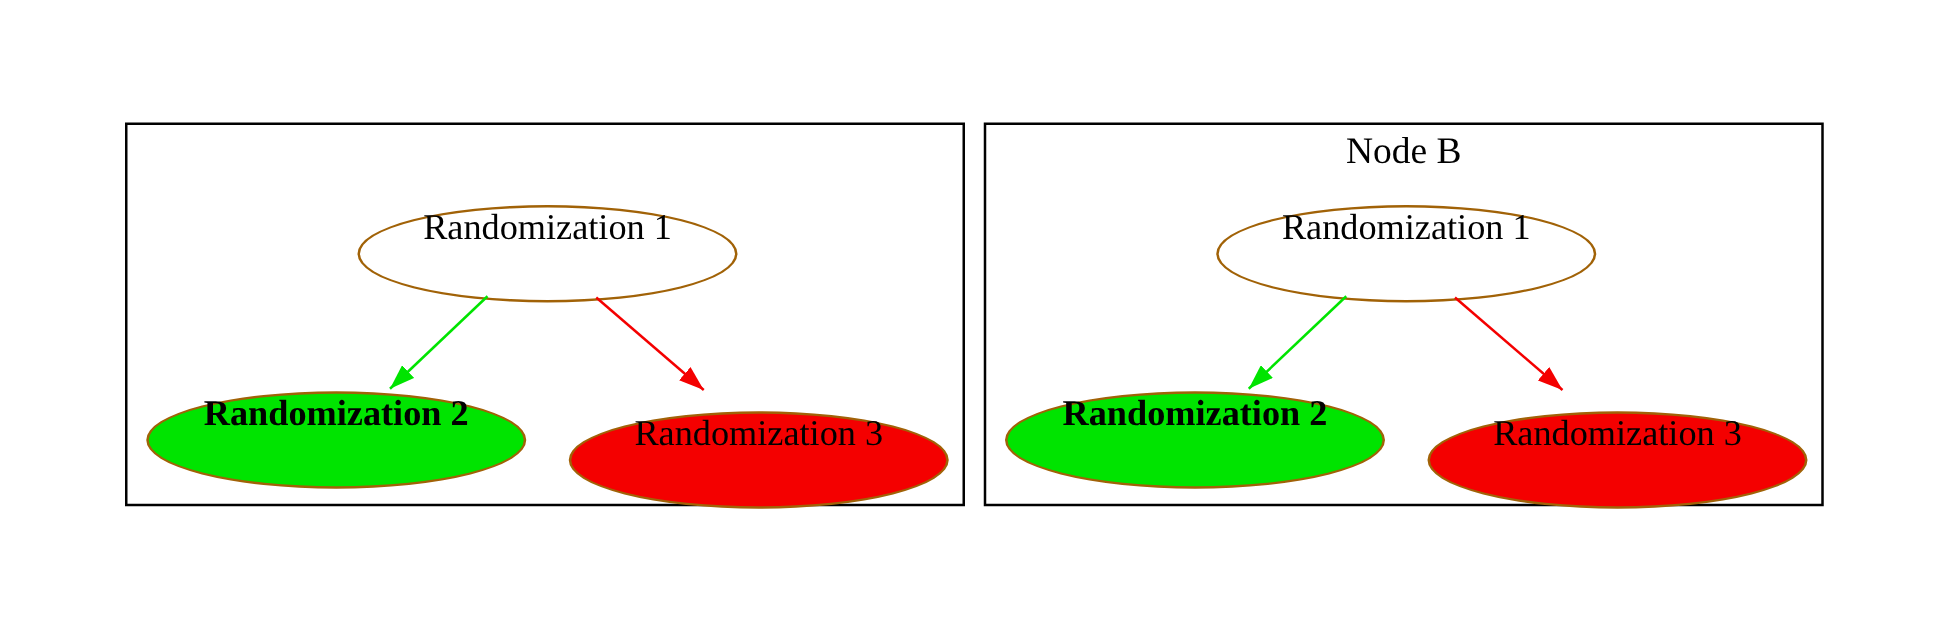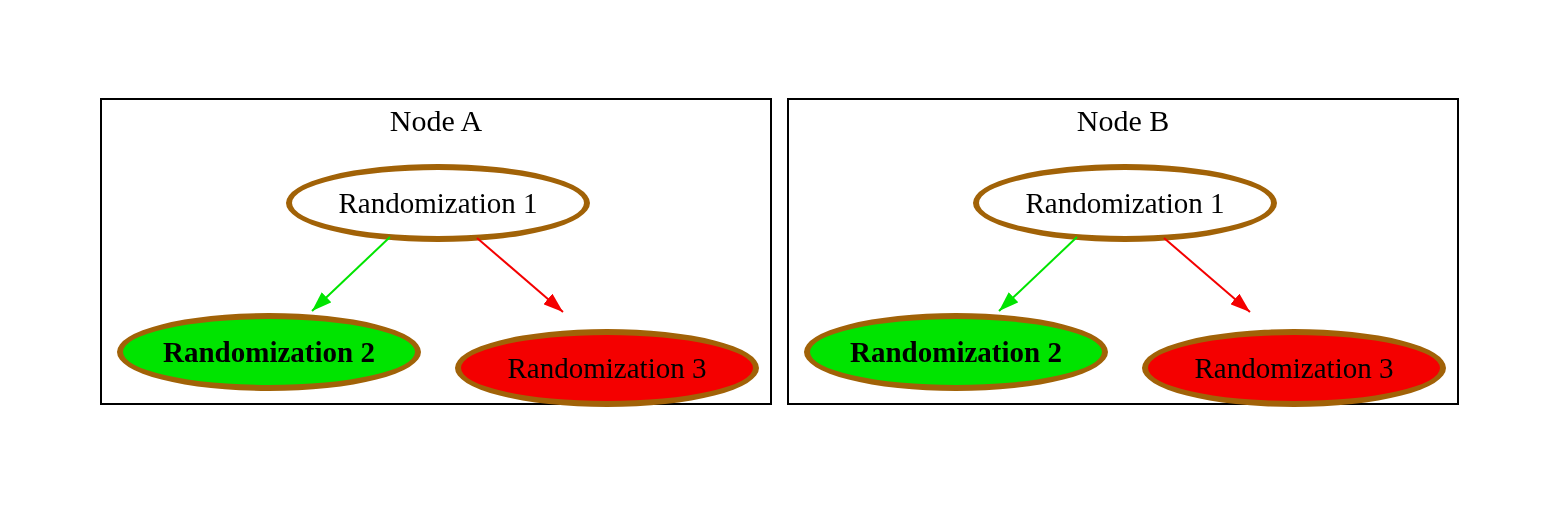--- a/index.html
+++ b/index.html
@@ -30,25 +30,24 @@
     width: 100%;
     text-align: center;
     font-size: 30px;
     line-height: 36px;
     color: #000000;
   }
   .node {
     position: absolute;
     width: 304px;
     height: 78px;
-    border: 6px solid #a16207;
+    border: 2px solid #a16207;
     border-radius: 50%;
     box-sizing: border-box;
     display: flex;
-    align-items: center;
     justify-content: center;
     font-size: 29px;
     color: #000000;
     background: #ffffff;
   }
   .node.pos-top    { left: 184px; top: 64px;  }
   .node.pos-left   { left: 15px;  top: 213px; font-weight: bold; }
   .node.pos-right  { left: 353px; top: 229px; }
   .edge-layer {
     position: absolute;
@@ -56,21 +55,20 @@
     top: 0;
     pointer-events: none;
   }
 </style>
 </head>
 <body>
 
 <div class="canvas">
 
   <div class="panel panel-a">
-    <div class="panel-title">Node A</div>
 
     <div class="node pos-top" style="background-color: rgb(255, 255, 255);">
       <span>Randomization 1</span>
     </div>
     <div class="node pos-left" style="background-color: rgb(0, 228, 0);">
       <span>Randomization 2</span>
     </div>
     <div class="node pos-right" style="background-color: rgb(244, 0, 0);">
       <span>Randomization 3</span>
     </div>

